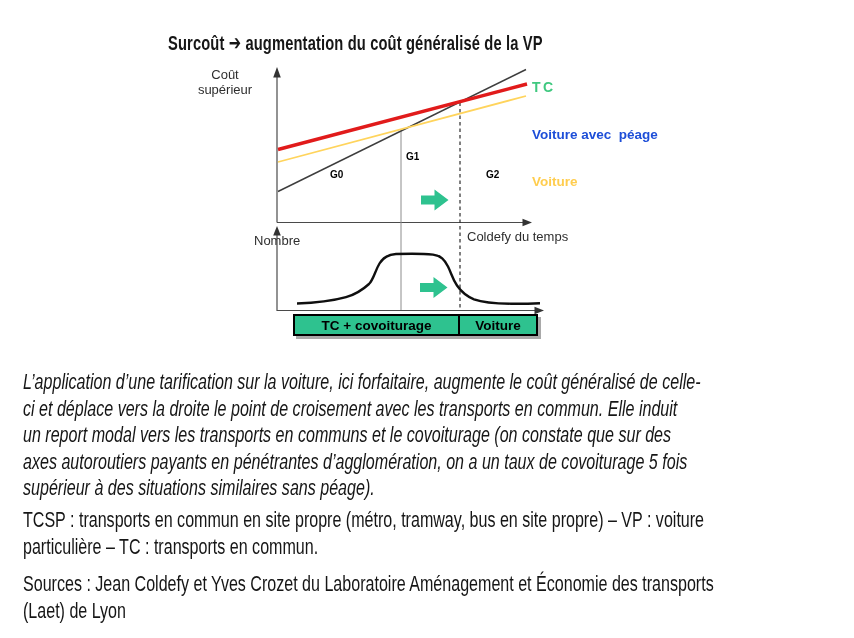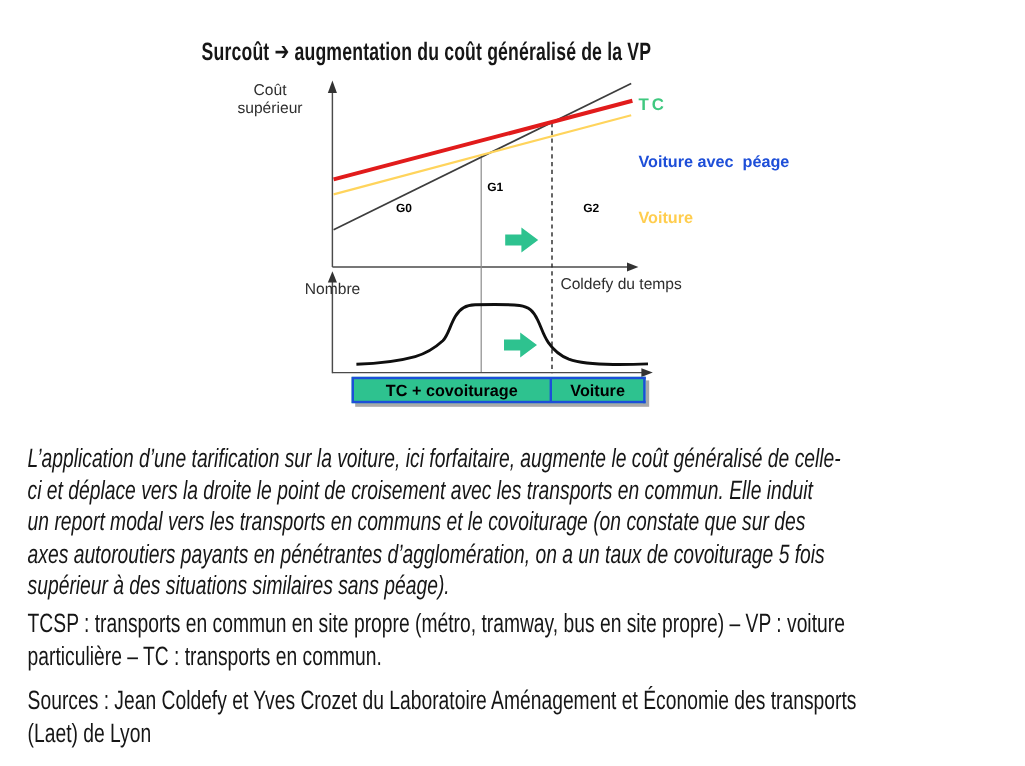--- a/index.html
+++ b/index.html
@@ -20,21 +20,21 @@
   .nombre-label{left:206px;top:233px;margin-left:48px;}
   .valeur-label{left:467px;top:229px;}
   .legend{left:532px;top:48px;font-size:13.5px;font-weight:bold;line-height:15.8px;white-space:pre;}
   .legend .tc{color:#3fc87f;letter-spacing:2.5px;font-size:14px;}
   .legend .red{color:#1d4ed8;}
   .legend .yellow{color:#ffcd4e;}
   .region{font-size:10px;font-weight:600;color:#000000;text-align:right;}
   .g0{left:330px;top:169px;} .g1{left:406px;top:151px;} .g2{left:486px;top:169px;}
   .gbox-wrap{left:293px;top:314px;display:flex;box-shadow:3px 3px 0 #a9a9a9;}
   .gbox{
-    height:22px;background:#2ec28f;border:2px solid #1d4ed8;box-sizing:border-box;
+    height:22px;background:#2ec28f;border:2px solid #000000;box-sizing:border-box;
     display:flex;align-items:center;justify-content:center;
     font-size:13.5px;font-weight:bold;color:#000;
   }
   .gbox-left{width:167px;}
   .gbox-right{width:78px;border-left:none;}
   
   .para{position:absolute;left:23px;transform:scaleX(0.73);transform-origin:0 0;color:#161616;}
   .para .ln{white-space:nowrap;font-size:22px;line-height:26.5px;height:26.5px;}
   #caption{top:369px;font-style:italic;}
   #defs{top:507px;}

